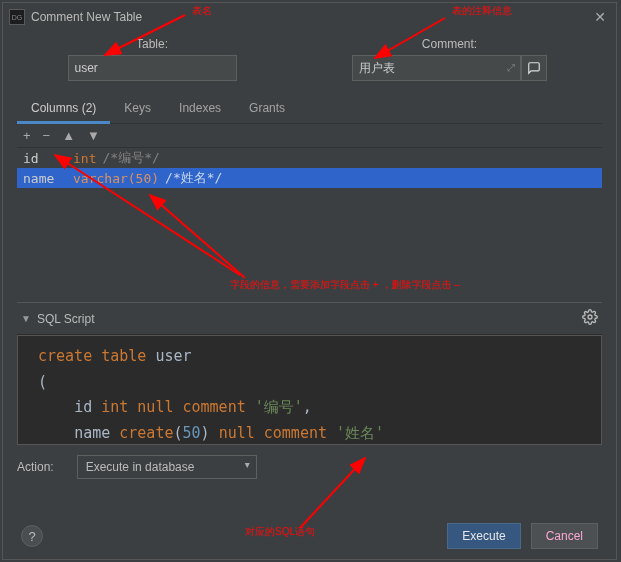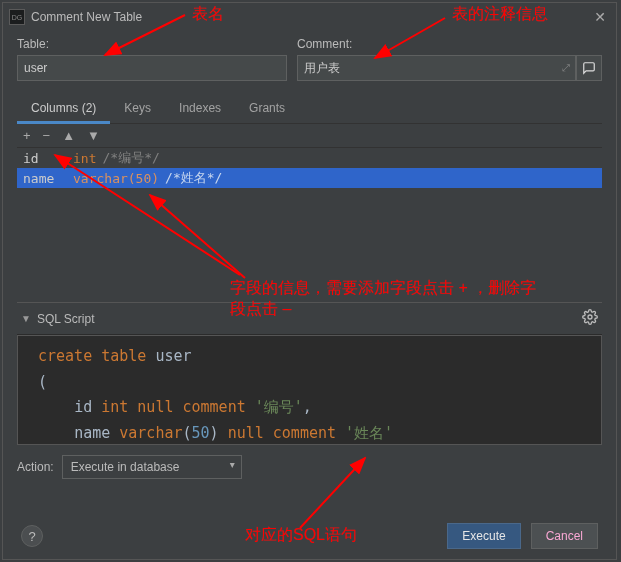--- a/index.html
+++ b/index.html
@@ -37,21 +37,21 @@
     display: inline-flex;
     align-items: center;
     justify-content: center;
     font-size: 7px;
     color: #888;
   }
   .titlebar .title { flex: 1; font-size: 12px; color: #bbb; }
   .titlebar .close { color: #aaa; padding: 0 4px; cursor: pointer; font-size: 14px; }
   .content { padding: 6px 14px 10px 14px; display: flex; flex-direction: column; flex: 1; }
   .row { display: flex; gap: 10px; }
-  .field { display: flex; flex-direction: column; }
+  .field { display: flex; flex-direction: column; align-items: center; }
   .field.table { flex: 0 0 270px; }
   .field.comment { flex: 1; }
   .label { margin-bottom: 4px; font-size: 12px; }
   .input {
     background: #45494a;
     border: 1px solid #5e6060;
     color: #ccc;
     padding: 5px 6px;
     font-size: 12px;
     height: 26px;
@@ -128,21 +128,21 @@
     color:#a9b7c6;
     height: 110px;
     overflow:hidden;
     position:relative;
   }
   .sql-line { padding-left: 16px; white-space: pre; }
   .kw { color:#cc7832; }
   .num { color:#6897bb; }
   .str { color:#6a8759; }
   .action-row {
-    display:flex; align-items:center; gap:8px;
+    display:flex; align-items:center; gap:23px;
     margin-top:10px;
   }
   .combo {
     background:#3c3f41;
     border:1px solid #5e6060;
     color:#bbb;
     padding:4px 16px 4px 8px;
     height:24px;
     position:relative;
     min-width:180px;
@@ -175,21 +175,21 @@
   .btn.primary {
     background:#365880;
     border-color:#4a688a;
     color:#e6e6e6;
   }
 
   
   .annotation {
     position:absolute;
     color:#ff0000;
-    font-size:16px;
+    font-size:10px;
     font-family: "Microsoft YaHei", sans-serif;
     font-weight:500;
     text-shadow: 0 0 1px rgba(255,255,255,0.1);
     pointer-events:none;
   }
   svg.overlay { position:absolute; left:0; top:0; pointer-events:none; }
 </style>
 </head>
 <body>
 
@@ -257,21 +257,21 @@
             <circle cx="12" cy="12" r="3"></circle>
             <path d="M19.4 15a1.65 1.65 0 0 0 .33 1.82l.06.06a2 2 0 1 1-2.83 2.83l-.06-.06a1.65 1.65 0 0 0-1.82-.33 1.65 1.65 0 0 0-1 1.51V21a2 2 0 0 1-4 0v-.09a1.65 1.65 0 0 0-1-1.51 1.65 1.65 0 0 0-1.82.33l-.06.06a2 2 0 1 1-2.83-2.83l.06-.06a1.65 1.65 0 0 0 .33-1.82 1.65 1.65 0 0 0-1.51-1H3a2 2 0 0 1 0-4h.09a1.65 1.65 0 0 0 1.51-1 1.65 1.65 0 0 0-.33-1.82l-.06-.06a2 2 0 1 1 2.83-2.83l.06.06a1.65 1.65 0 0 0 1.82.33h0a1.65 1.65 0 0 0 1-1.51V3a2 2 0 0 1 4 0v.09a1.65 1.65 0 0 0 1 1.51h0a1.65 1.65 0 0 0 1.82-.33l.06-.06a2 2 0 1 1 2.83 2.83l-.06.06a1.65 1.65 0 0 0-.33 1.82v0a1.65 1.65 0 0 0 1.51 1H21a2 2 0 0 1 0 4h-.09a1.65 1.65 0 0 0-1.51 1z"></path>
           </svg>
       </span>
     </div>
 
     <div class="sql-box">
       <div class="sql-line"><span class="kw">create table</span> <span>user</span></div>
       <div class="sql-line">(</div>
       <div class="sql-line">    <span>id</span> <span class="kw">int</span> <span class="kw">null</span> <span class="kw">comment</span> <span class="str">'编号'</span>,</div>
-      <div class="sql-line">    <span>name</span> <span class="kw">varchar</span>(<span class="num">50</span>) <span class="kw">null</span> <span class="kw">comment</span> <span class="str">'姓名'</span></div>
+      <div class="sql-line">    <span>name</span> <span class="kw">create</span>(<span class="num">50</span>) <span class="kw">null</span> <span class="kw">comment</span> <span class="str">'姓名'</span></div>
       <div class="sql-line">)</div>
     </div>
 
     <div class="action-row">
       <span>Action:</span>
       <div class="combo">Execute in database</div>
     </div>
 
     <div class="footer">
       <div class="help">?</div>

